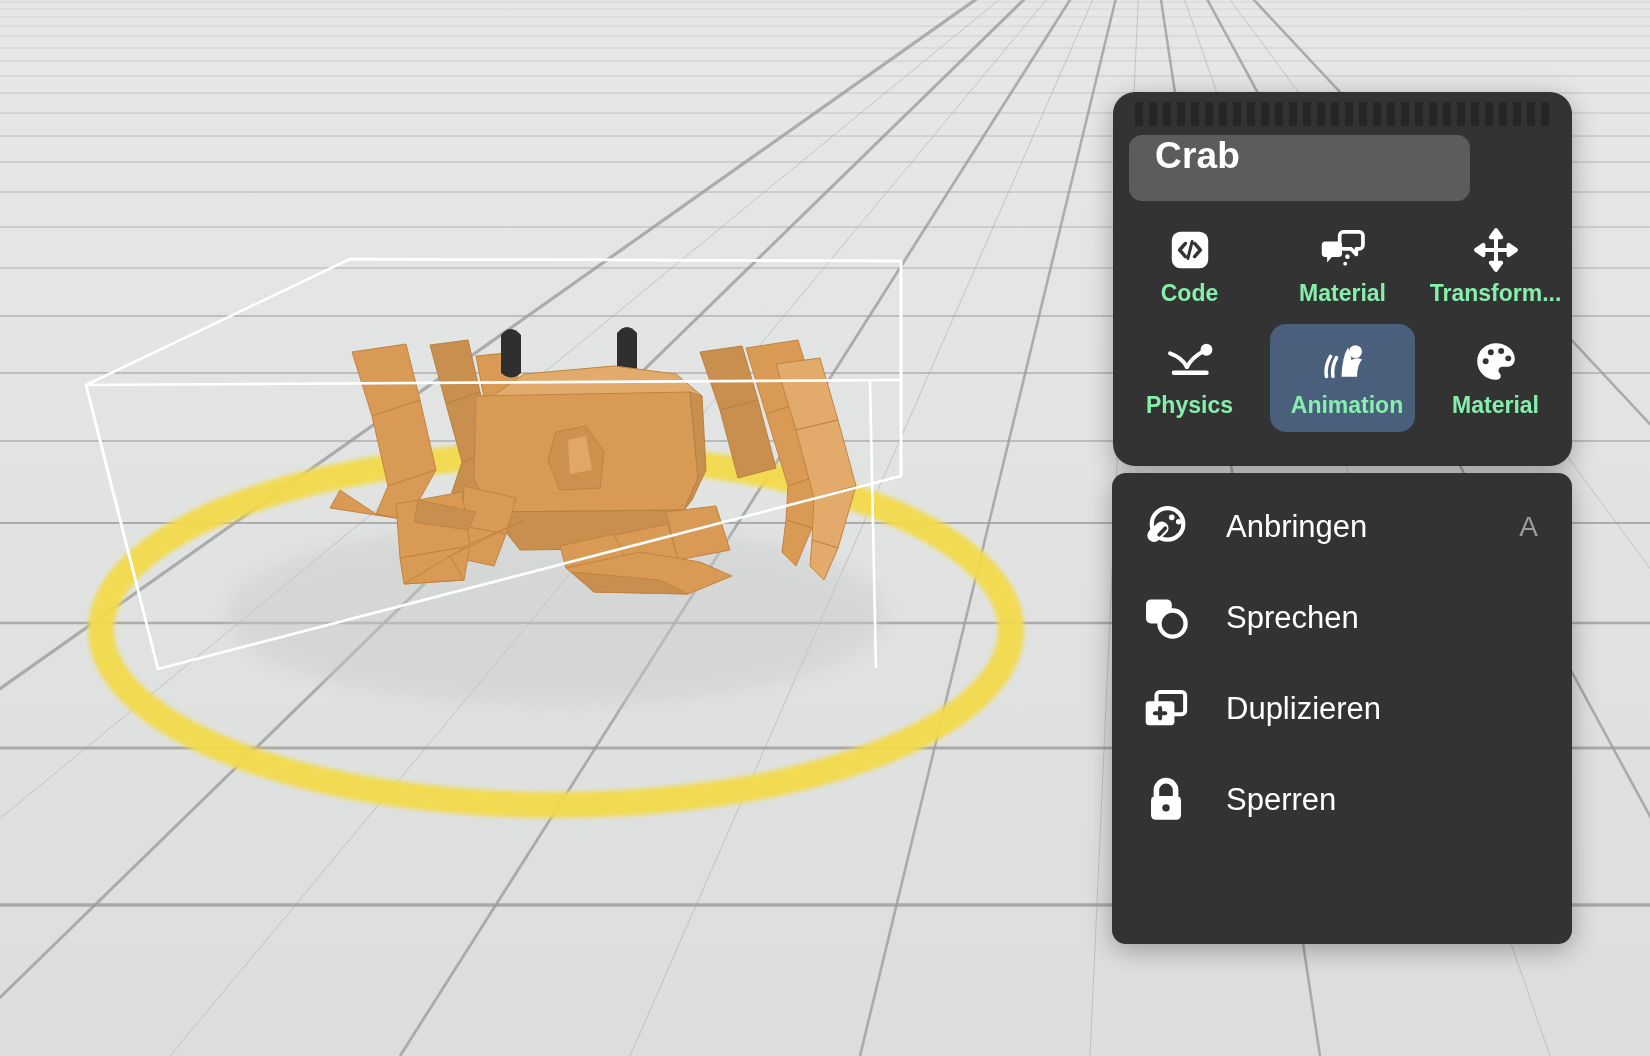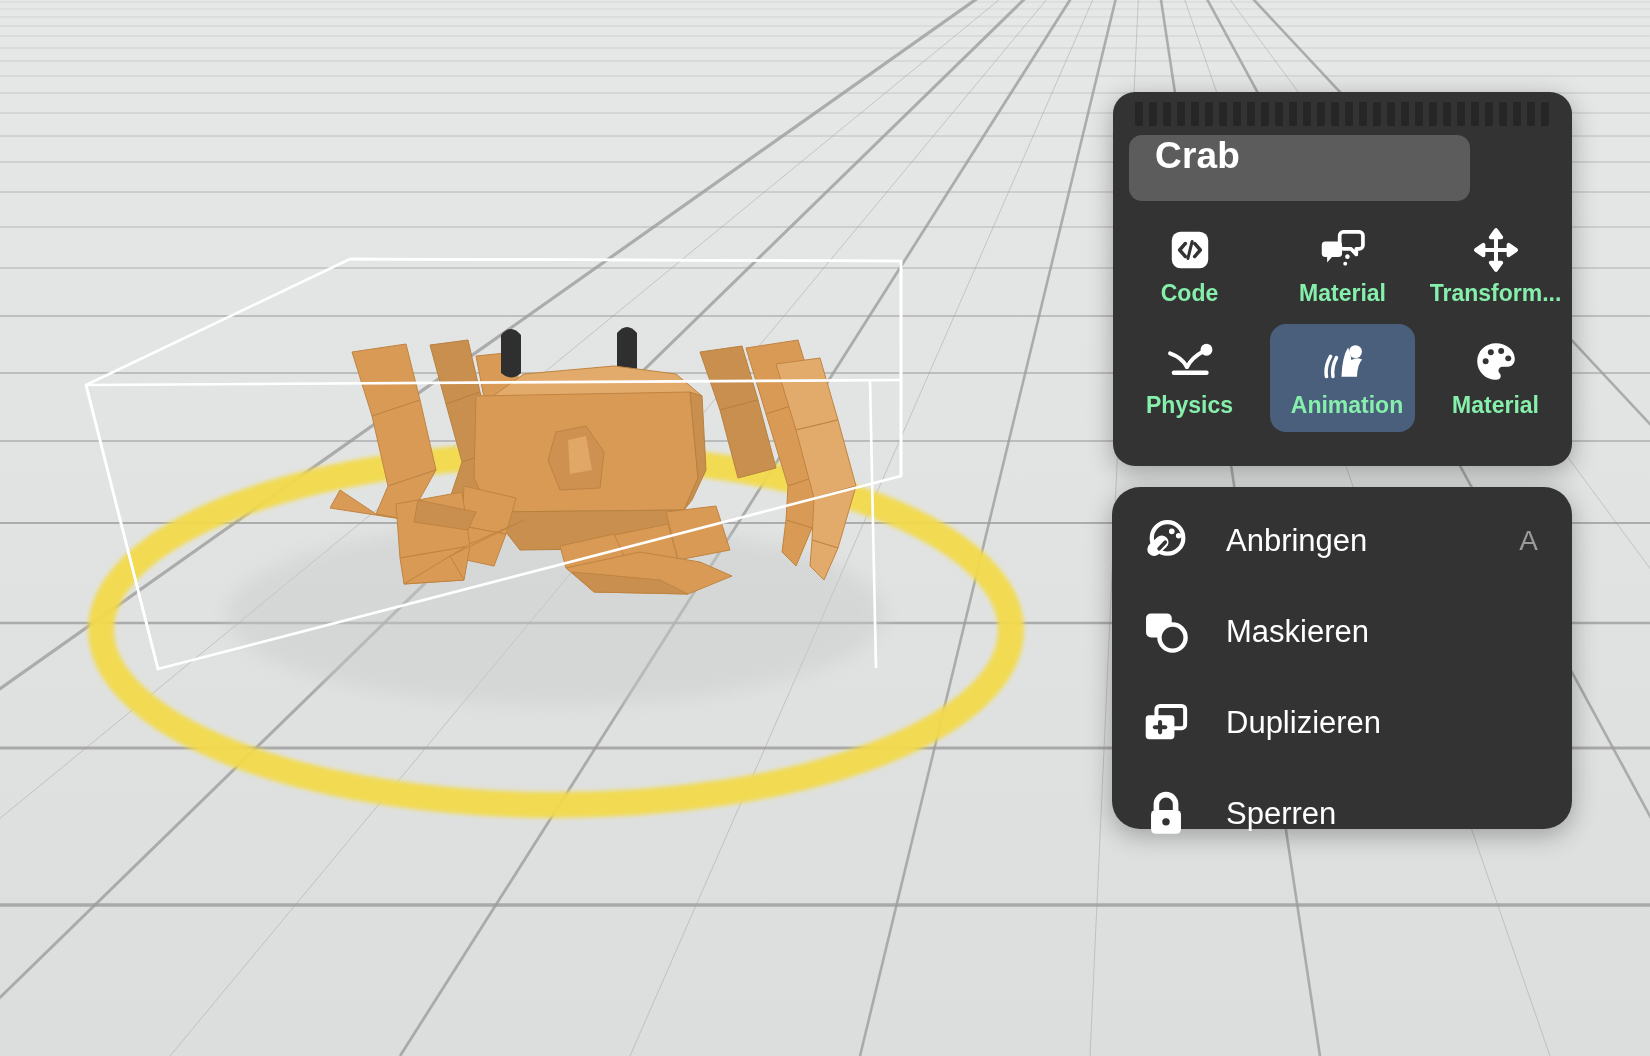--- a/index.html
+++ b/index.html
@@ -122,24 +122,24 @@
     color: #86efac;
     font-size: 23px;
     font-weight: bold;
     white-space: nowrap;
     line-height: 1;
   }
 
   
   #context-menu {
     left: 1112px;
-    top: 487px;
+    top: 473px;
     width: 460px;
-    height: 342px;
-    border-radius: 28px;
+    height: 471px;
+    border-radius: 14px;
     padding: 8px 0;
     box-sizing: border-box;
   }
   .menu-item {
     position: relative;
     height: 91px;
     display: flex;
     align-items: center;
     padding: 0 34px 0 26px;
     box-sizing: border-box;
@@ -457,21 +457,21 @@
       <span class="mi-shortcut">A</span>
     </div>
 
     <div class="menu-item">
       <span class="mi-icon">
         <svg width="50" height="48" viewBox="0 0 26 25">
           <path d="M2.6 5.4 a2.6 2.6 0 0 1 2.6 -2.6 h8.2 a2.6 2.6 0 0 1 2.6 2.6 v4.0 a7.8 7.8 0 0 0 -6.0 6.0 h-4.8 a2.6 2.6 0 0 1 -2.6 -2.6 z" fill="#ffffff"></path>
           <circle cx="16.4" cy="15.4" r="6.8" fill="none" stroke="#ffffff" stroke-width="2.3"></circle>
         </svg>
       </span>
-      <span class="mi-label">Maskieren</span>
+      <span class="mi-label">Sprechen</span>
       <span class="mi-shortcut"></span>
     </div>
 
     <div class="menu-item">
       <span class="mi-icon">
         <svg width="50" height="44" viewBox="0 0 26 23">
           <rect x="8.0" y="2.6" width="15.0" height="11.6" rx="1.8" fill="none" stroke="#ffffff" stroke-width="2.1"></rect>
           <rect x="2.4" y="7.4" width="15.0" height="12.6" rx="1.8" fill="#ffffff"></rect>
           <line x1="9.9" y1="13.7" x2="9.9" y2="13.7" stroke="#333333" stroke-width="0"></line>
           <line x1="7.2" y1="13.7" x2="12.6" y2="13.7" stroke="#333333" stroke-width="2.1" stroke-linecap="round"></line>

